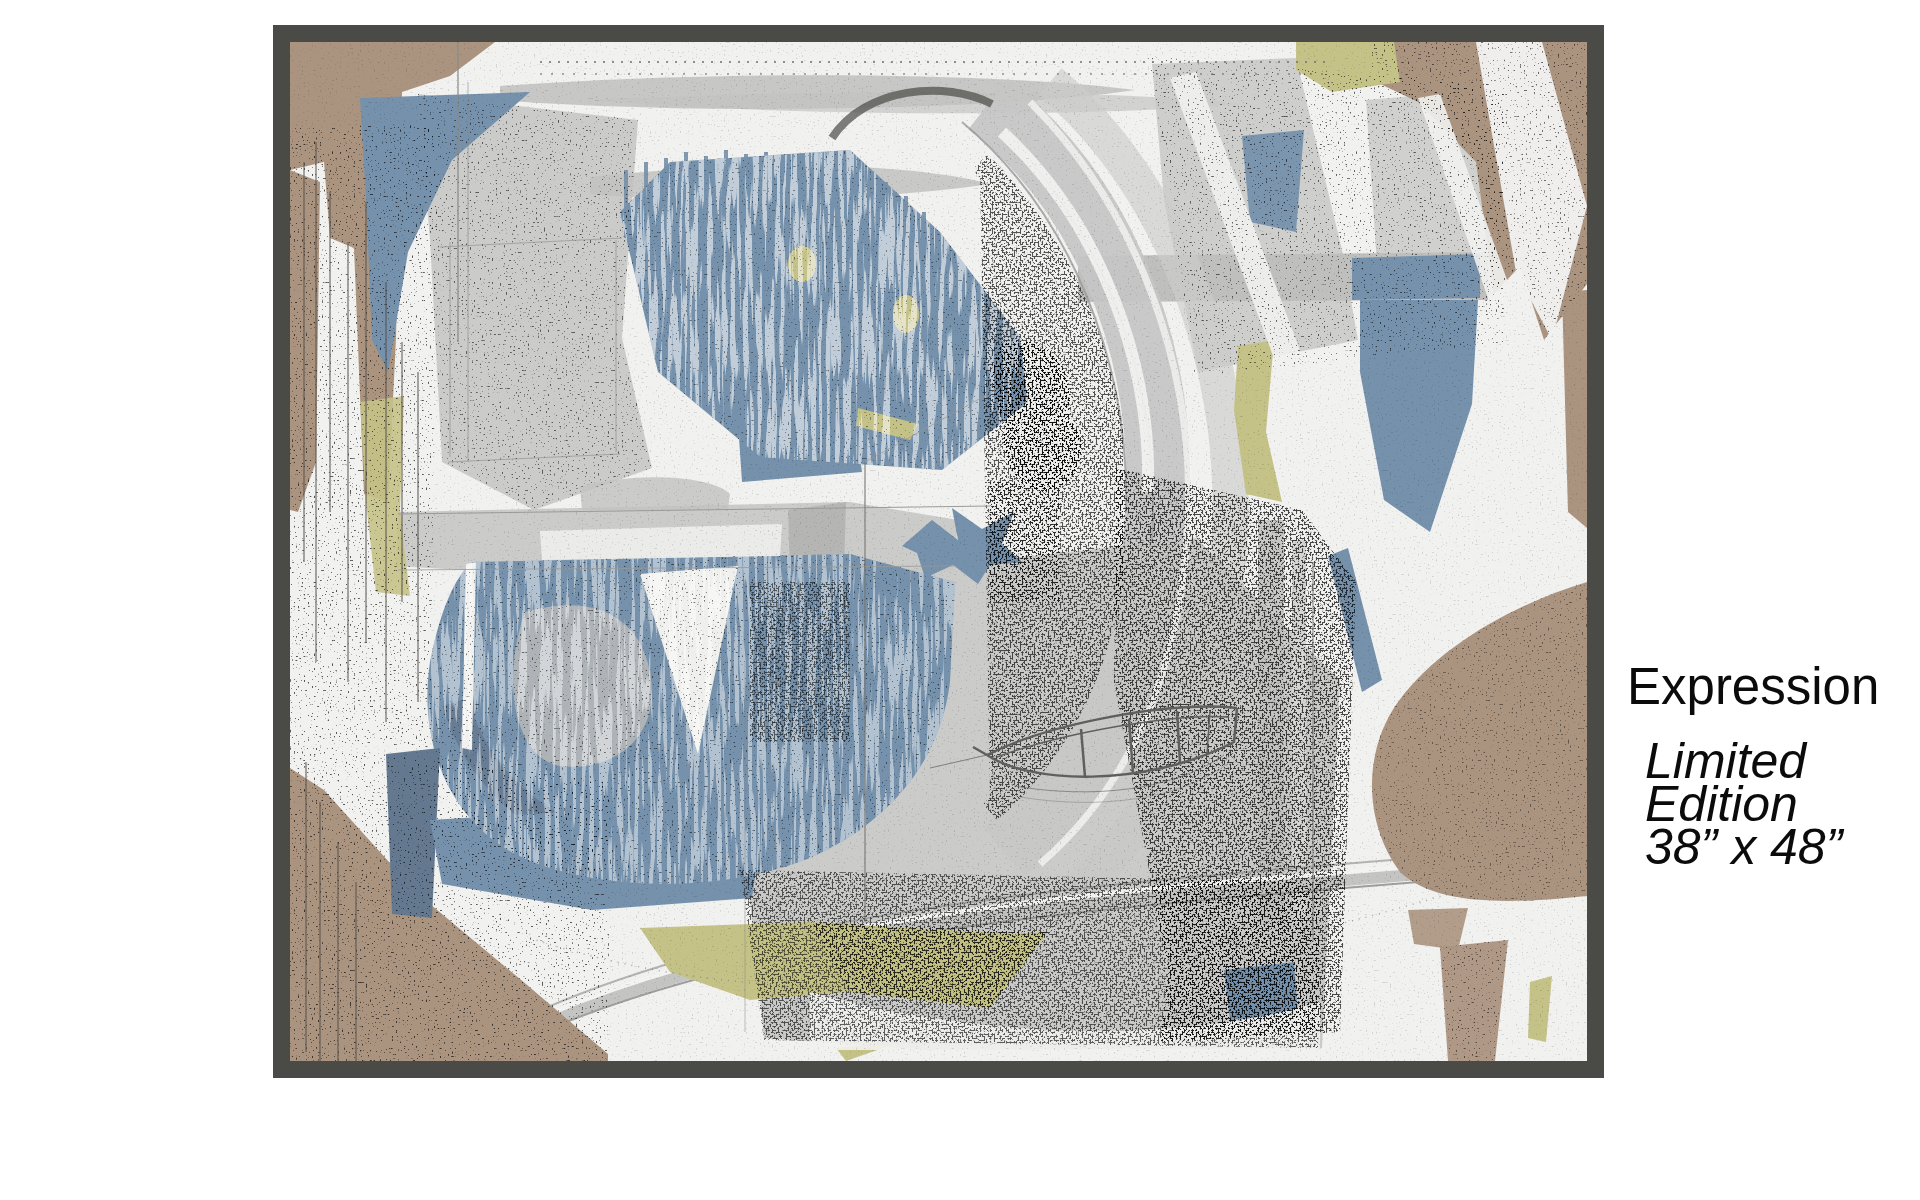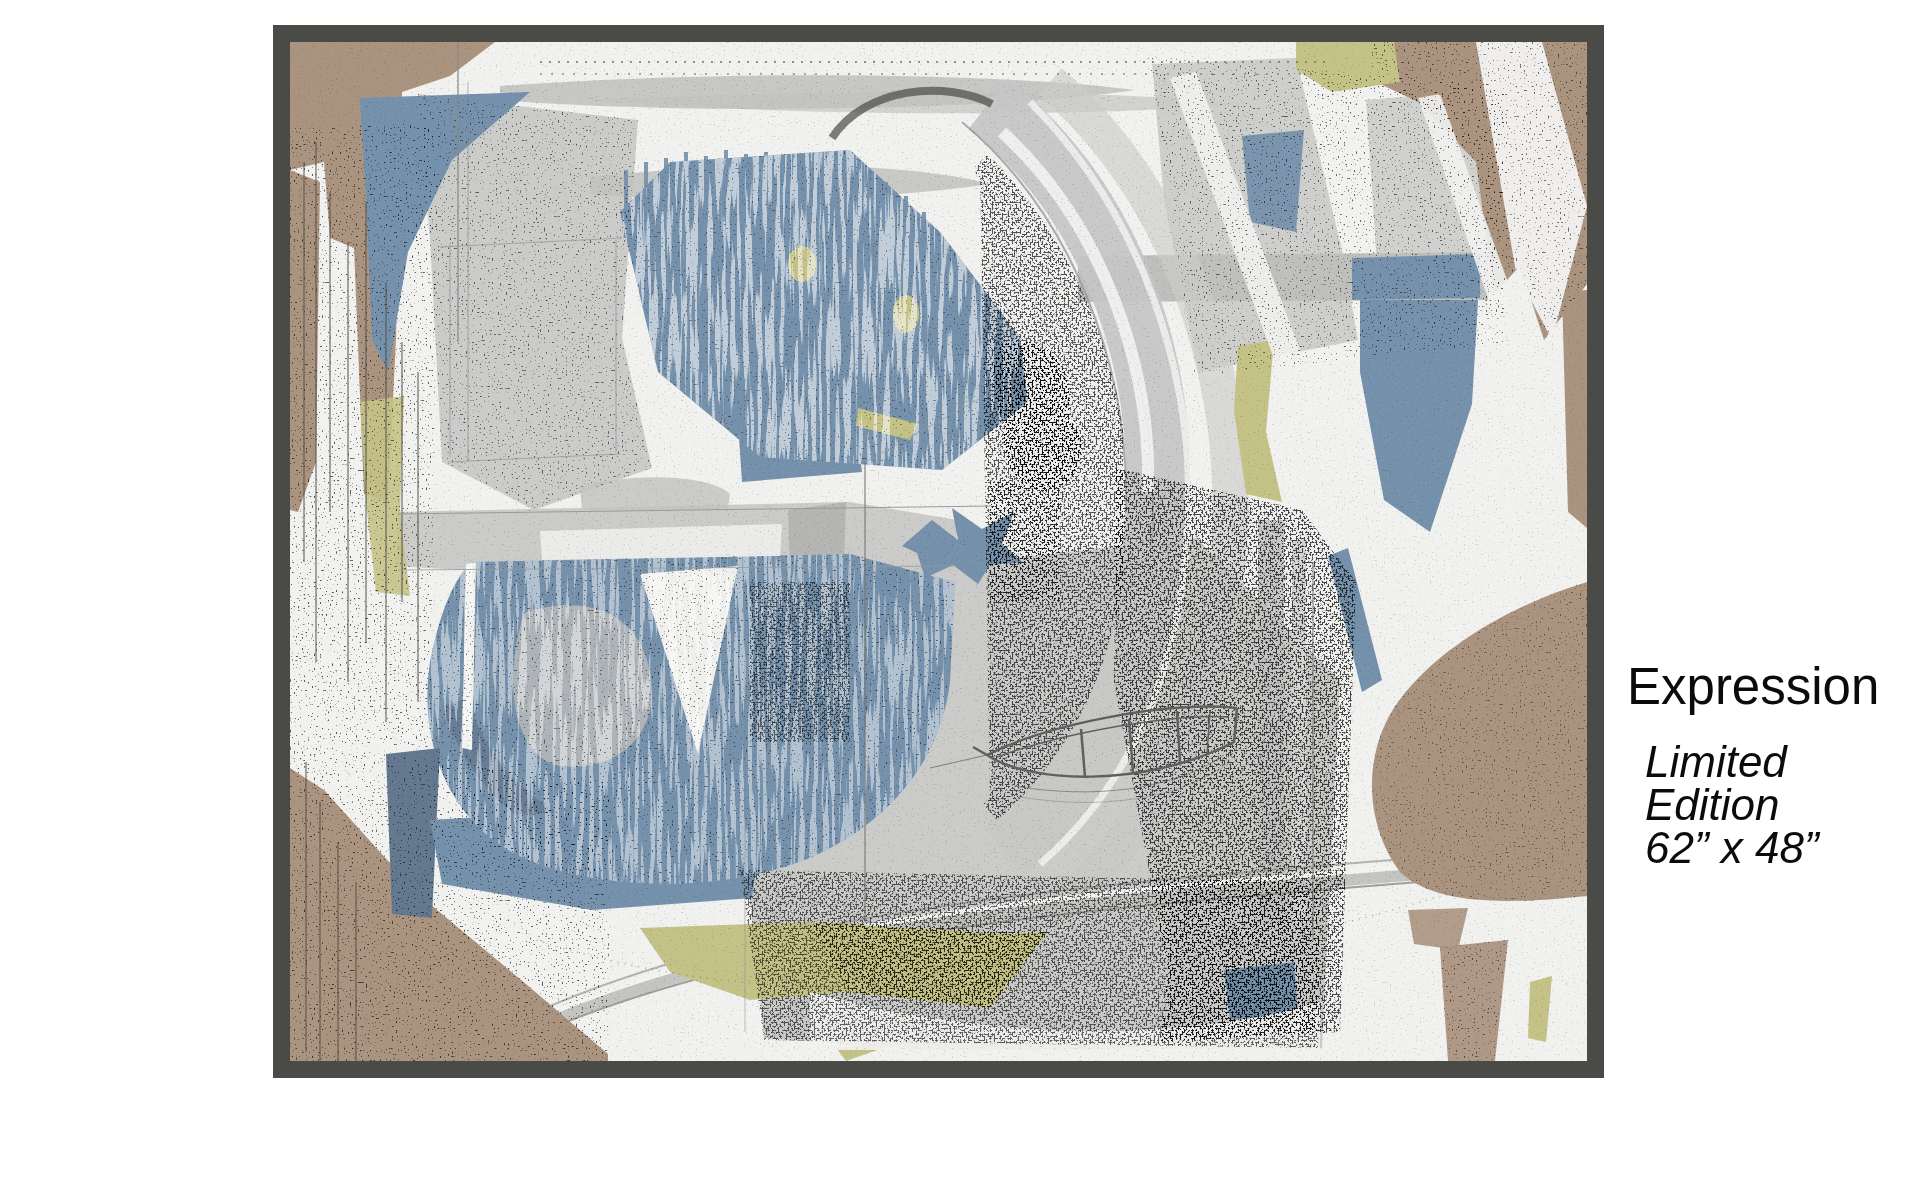--- a/index.html
+++ b/index.html
@@ -4,21 +4,21 @@
 <style>
   html,body{margin:0;padding:0;background:#ffffff;}
   body{width:1920px;height:1200px;position:relative;overflow:hidden;
        font-family:"Liberation Sans","DejaVu Sans",sans-serif;color:#0b0b0b;}
   .frame{position:absolute;left:273px;top:25px;width:1331px;height:1053px;
          box-sizing:border-box;border:17px solid var(--frame,#4a4a46);
          background:var(--canvas,#f1f1f0);}
   .frame svg{display:block;}
   .caption{position:absolute;left:1627px;top:661px;}
   .caption-title{font-size:51px;font-weight:400;line-height:1;letter-spacing:0;}
-  .caption-details{margin:28px 0 0 18px;font-style:italic;font-size:44px;line-height:43px;}
+  .caption-details{margin:28px 0 0 18px;font-style:italic;font-size:50px;line-height:43px;}
   
   .f-tan{fill:var(--tan,#ab947f);}
   .f-blue{fill:var(--blue,#7591ab);}
   .f-bluedark{fill:var(--bluedark,#64798f);}
   .f-olive{fill:var(--olive,#c5c287);}
   .f-gray{fill:var(--gray,#c8c8c7);}
   .f-white{fill:var(--canvas,#f1f1f0);}
 </style>
 </head>
 <body>
@@ -253,15 +253,15 @@
     <path d="M730 755 C 810 768 890 758 940 720" stroke-width="1" opacity=".35"></path>
     <path d="M697 713 L640 726" stroke-width="1" opacity=".7"></path>
   </g>
 </svg>
 </div>
 
 <div class="caption">
   <div class="caption-title">Expression</div>
   <div class="caption-details">
     <div>Limited Edition</div>
-    <div>62” x 48”</div>
+    <div>38” x 48”</div>
   </div>
 </div>
 
 </body></html>

